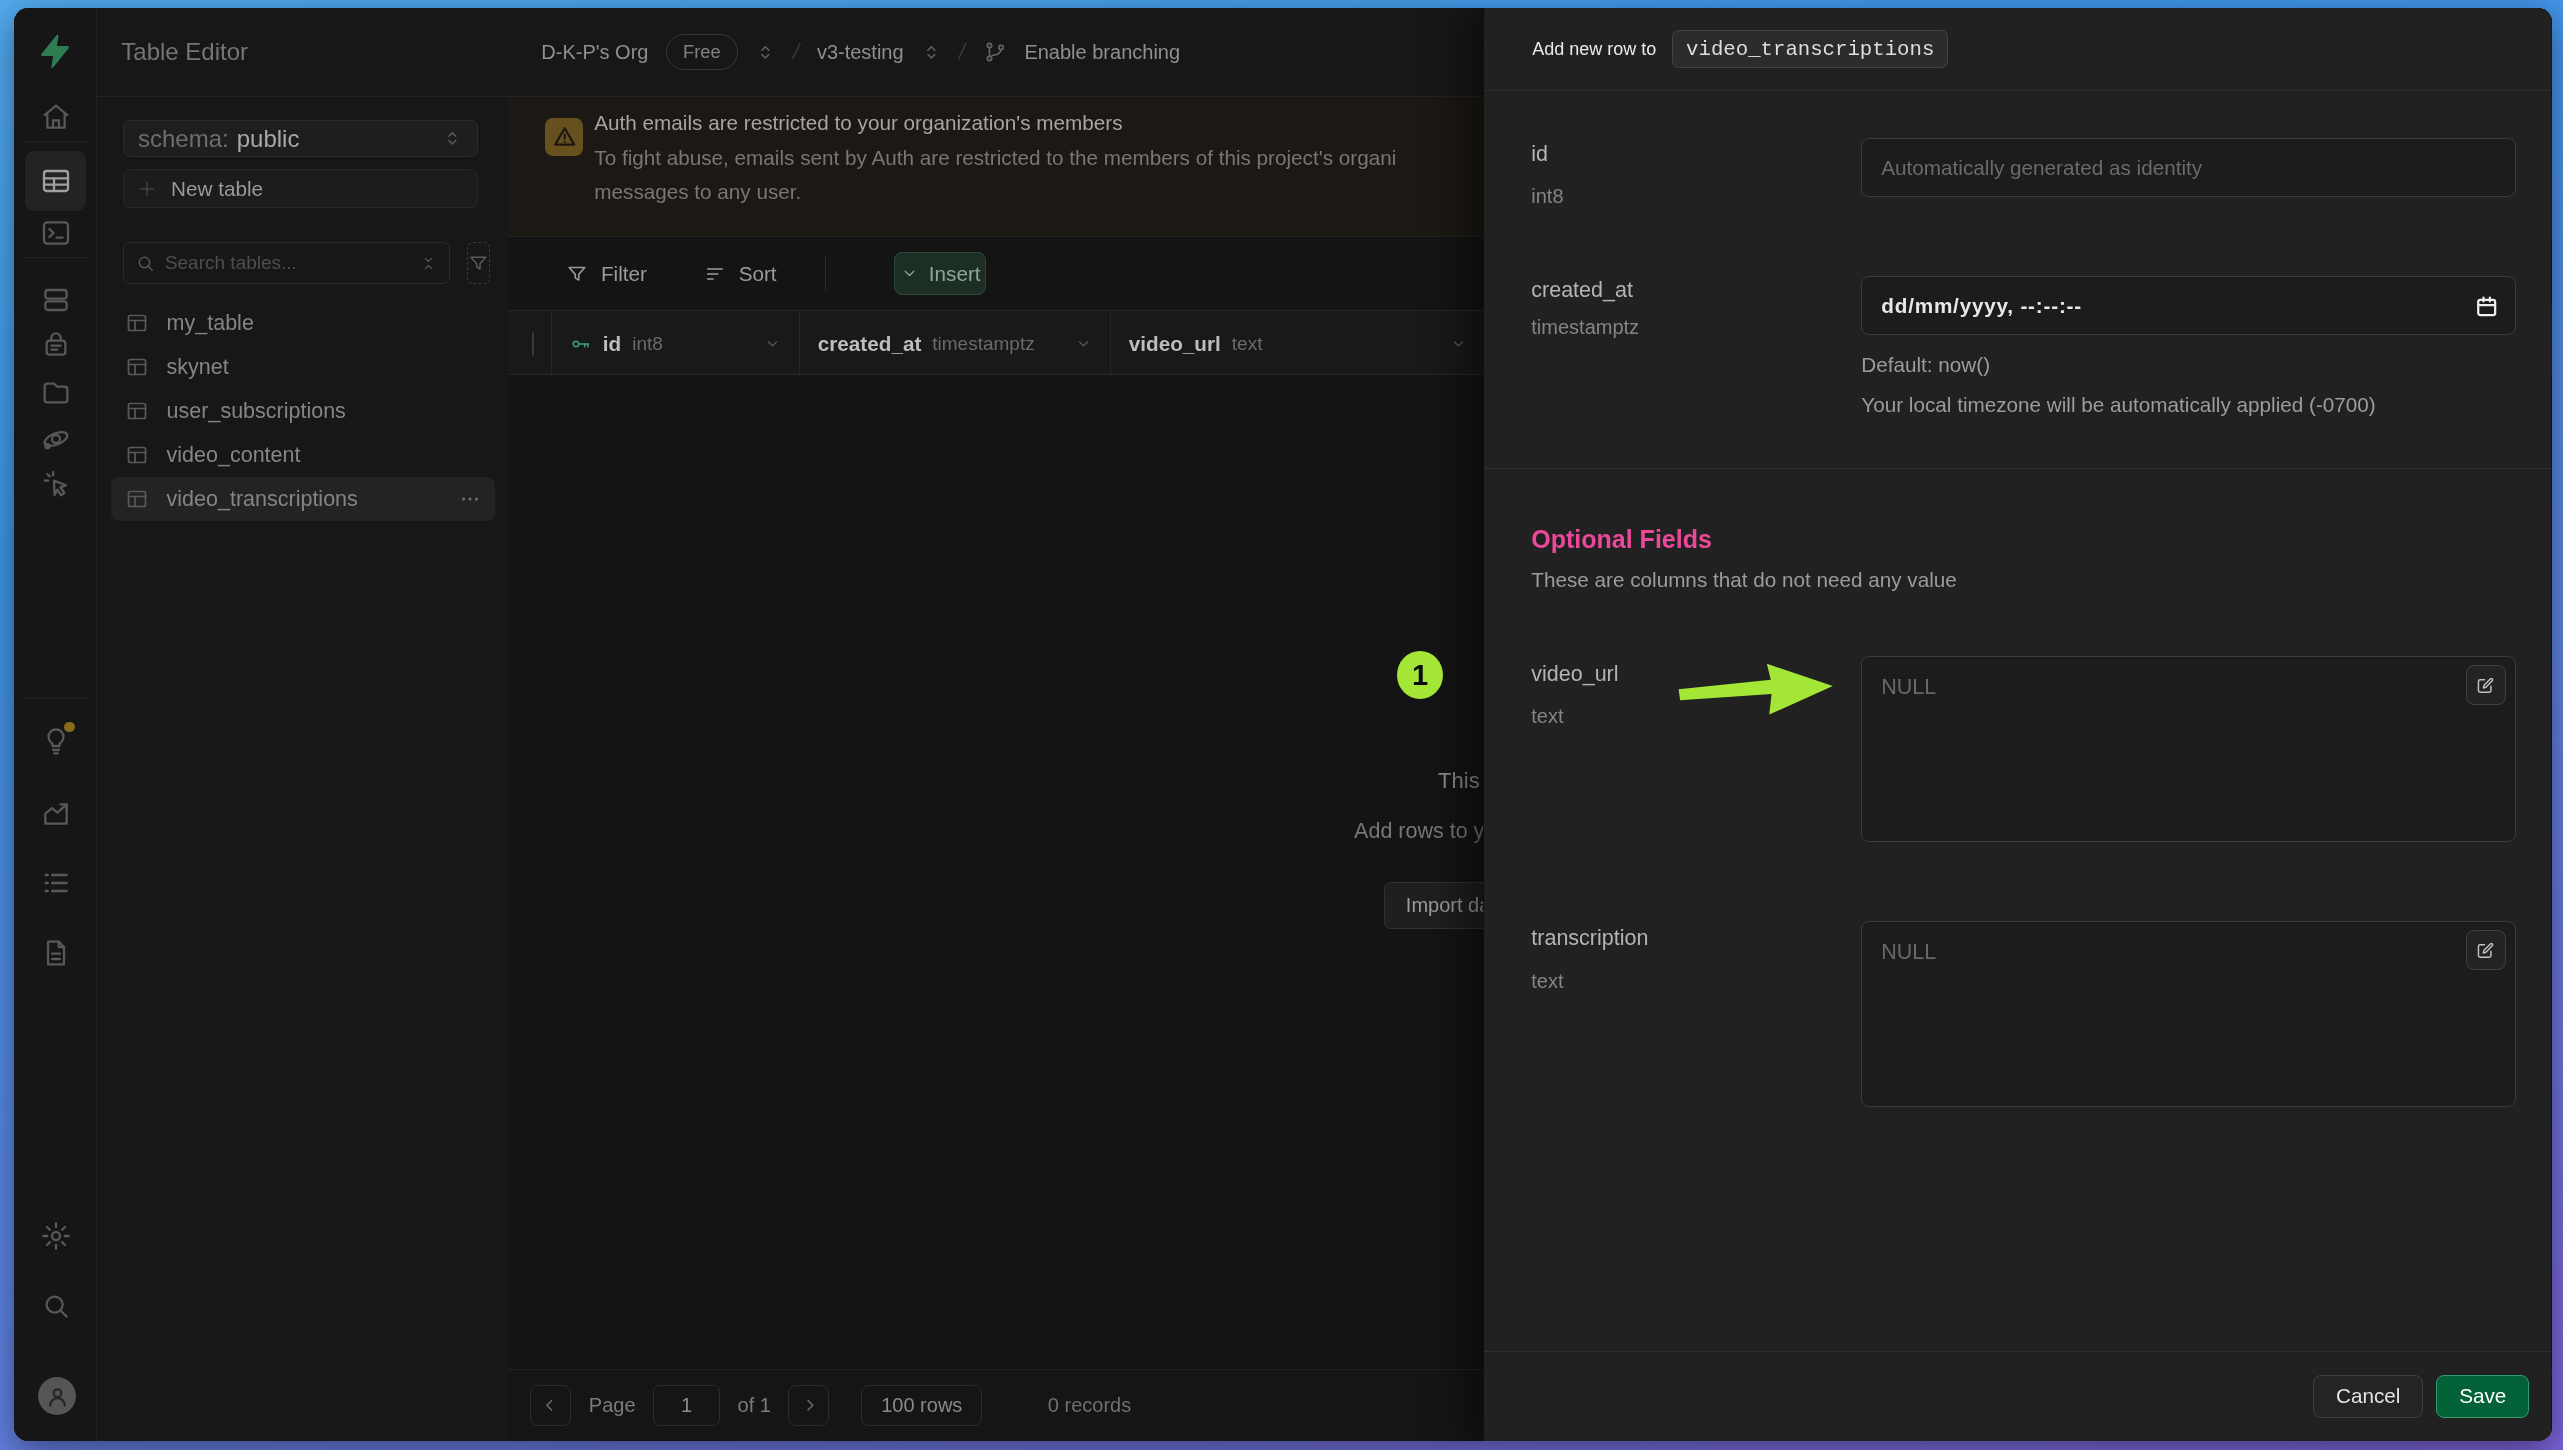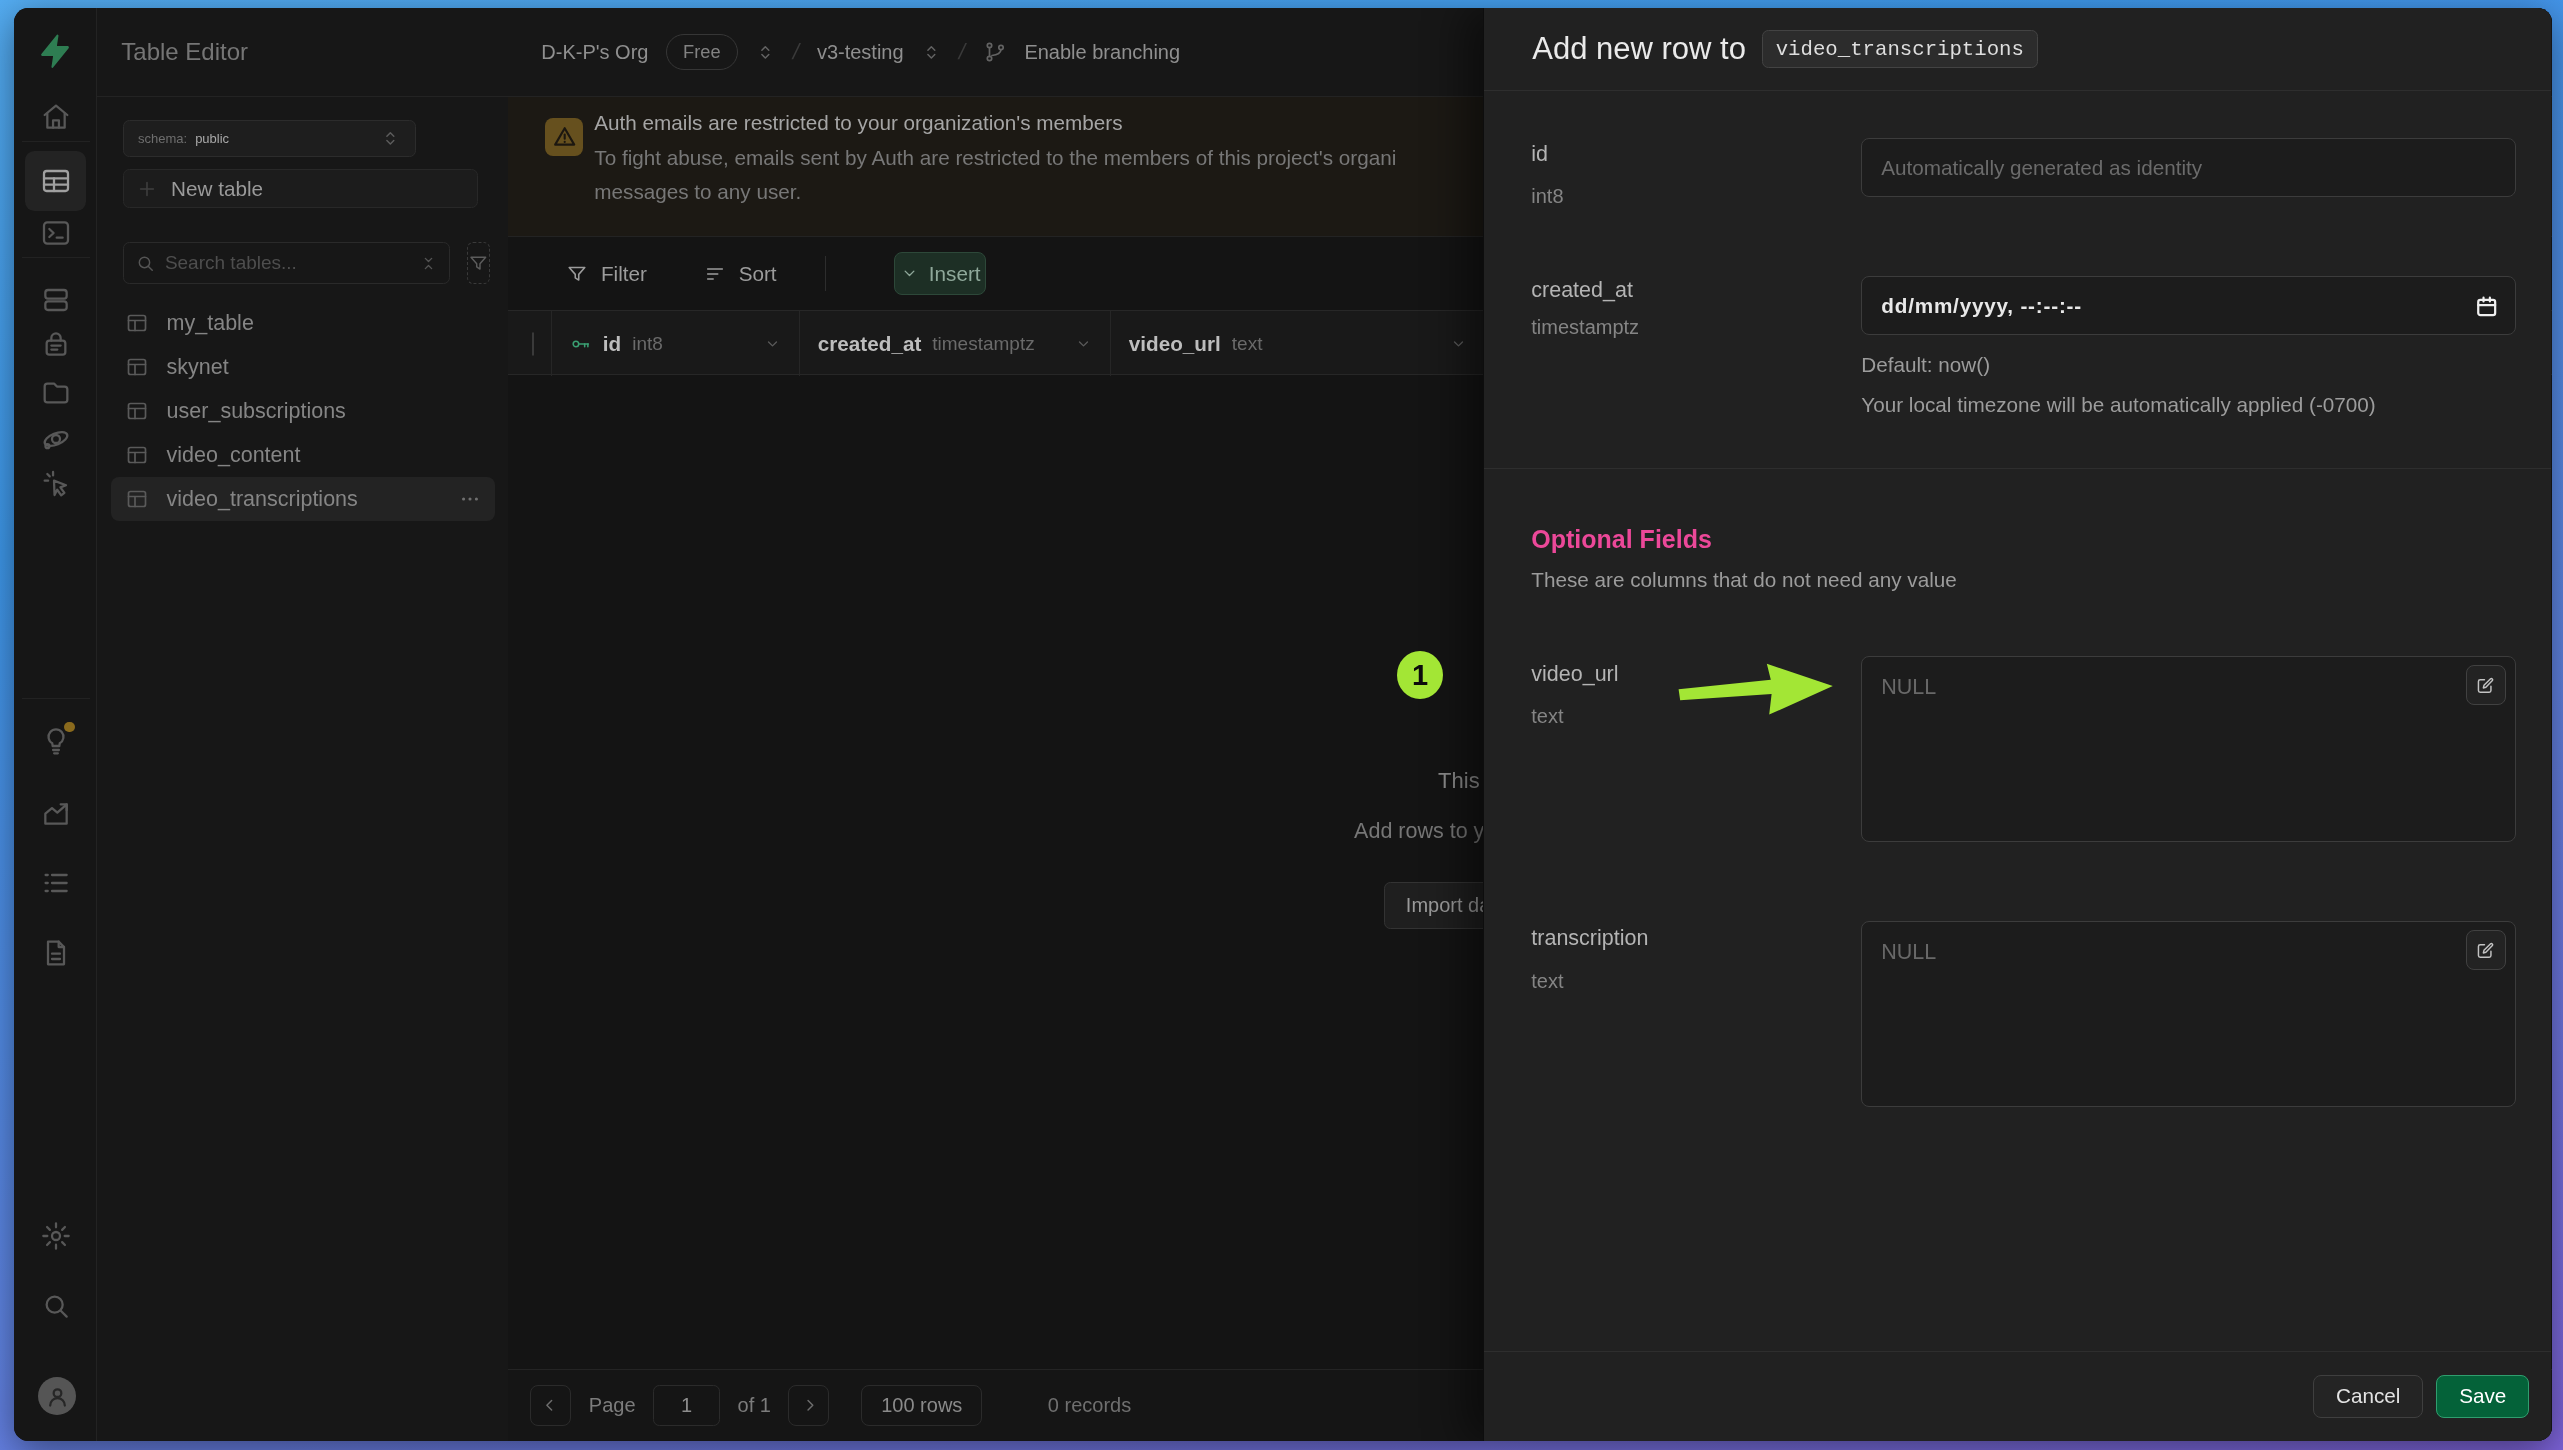--- a/index.html
+++ b/index.html
@@ -24,22 +24,22 @@
   .rail-ic { width:32px; height:32px; left:26px; color:#585858; }
   .rail-div { left:8px; width:68px; height:0.8px; background:#222; }
   .rail-active { left:11px; top:143px; width:61px; height:60px; background:#232323; border-radius:9.5px; }
   .amber-dot { position:absolute; right:-2.4px; top:-2.4px; width:10.3px; height:10.3px; border-radius:50%; background:#8a6a1d; }
   .avatar { left:24px; top:1369px; width:38px; height:38px; border-radius:50%; background:#555; color:#262626; display:flex; align-items:center; justify-content:center; }
 
   
   .sidebar { left:83px; top:0; bottom:0; width:411px; background:#171717; }
   .sb-head { left:0; top:0; right:0; height:89px; border-bottom:0.8px solid #232323; display:flex; align-items:center; padding-left:24px; }
   .sb-title { font-size:24px; color:#757575; }
-  .schema-box { left:25.4px; top:112px; width:293px; height:37px; background:#1e1e1e; border:0.8px solid #2c2c2c; border-radius:6.4px;
-    display:flex; align-items:center; padding:0 14.3px; font-size:13px; }
+  .schema-box { left:25.4px; top:112px; width:355px; height:37px; background:#1e1e1e; border:0.8px solid #2c2c2c; border-radius:6.4px;
+    display:flex; align-items:center; padding:0 14.3px; font-size:24px; }
   .schema-box .k { color:#6e6e6e; } .schema-box .v { color:#a8a8a8; margin-left:8px; }
   .schema-box .sel { margin-left:auto; color:#5c5c5c; }
   .newtable { left:25.4px; top:161px; width:355px; height:39px; background:#1c1c1c; border:0.8px solid #282828; border-radius:6.4px;
     display:flex; align-items:center; padding:0 12.7px; gap:12.7px; color:#3f3f3f; }
   .newtable span { color:#9a9a9a; font-size:20.7px; }
   .searchrow { left:25.4px; top:234px; width:355px; height:42px; display:flex; gap:17px; }
   .search-in { flex:1; height:42px; border:0.8px solid #2a2a2a; border-radius:6.4px; background:transparent; display:flex; align-items:center; padding:0 11px; gap:9.5px; color:#555; }
   .search-in input { background:transparent; border:none; outline:none; color:#8a8a8a; font-size:19px; flex:1; font-family:"Liberation Sans",sans-serif; }
   .search-in input::placeholder { color:#4e4e4e; }
   .sb-filter { width:42px; height:42px; border:0.8px dashed #3a3a3a; border-radius:6.4px; color:#5c5c5c; display:flex; align-items:center; justify-content:center; }
@@ -74,21 +74,21 @@
   .empty { text-align:center; color:#8a8a8a; }
   .empty-btn { background:#1f1f1f; border:0.8px solid #333; border-radius:6.4px; color:#9a9a9a; font-size:20px; padding:11px 20.7px; display:inline-block; }
   .pager { left:0; right:0; top:1361px; bottom:0; border-top:0.8px solid #242424; background:#151515; display:flex; align-items:center; gap:17.5px; padding-left:22px; color:#7c7c7c; font-size:20px; }
   .pg-btn { width:41px; height:41px; border:0.8px solid #2b2b2b; border-radius:8px; display:flex; align-items:center; justify-content:center; color:#6d6d6d; }
   .pg-input { width:67px; height:41px; border:0.8px solid #2b2b2b; border-radius:6.4px; background:transparent; color:#8d8d8d; text-align:center; font-size:20px; font-family:"Liberation Sans",sans-serif; }
   .rows-btn { height:41px; border:0.8px solid #2b2b2b; border-radius:8px; padding:0 19px; display:flex; align-items:center; color:#8a8a8a; background:transparent; font-size:20px; }
 
   
   .panel { left:1469px; top:0; bottom:0; width:1068px; background:#212121; border-left:0.8px solid #0d0d0d; box-shadow:-19px 0 38px rgba(0,0,0,.45); }
   .p-head { left:0; top:0; right:0; height:83px; border-bottom:0.8px solid #2e2e2e; display:flex; align-items:center; padding-left:48px; gap:16px; }
-  .p-title { font-size:31px; color:#eaeaea; }
+  .p-title { font-size:18px; color:#eaeaea; }
   .chip { font-family:"Liberation Mono", monospace; font-size:20.7px; color:#dedede; background:#2c2c2c; border:0.8px solid #434343; border-radius:6.4px; padding:6.4px 12.7px; }
   .f-label { left:47px; font-size:21.5px; color:#b4b4b4; }
   .f-type  { left:47px; font-size:20px; color:#858585; }
   .f-input { left:377px; width:655px; background:#1c1c1c; border:0.8px solid #3c3c3c; border-radius:8px; }
   .f-input input { width:100%; height:100%; background:transparent; border:none; outline:none; padding:0 19px; color:#e5e5e5; font-size:20.7px; font-family:"Liberation Sans",sans-serif; }
   .f-input input::placeholder { color:#6b6b6b; }
   .date-val { height:100%; display:flex; align-items:center; padding:0 19px; color:#e8e8e8; font-size:20.7px; font-weight:bold; letter-spacing:0.8px; }
   .cal { position:absolute; right:16px; top:16.7px; color:#efefef; }
   .note { left:377px; font-size:20.7px; color:#9c9c9c; }
   .p-div { left:0; right:0; height:0.8px; background:#2e2e2e; }

